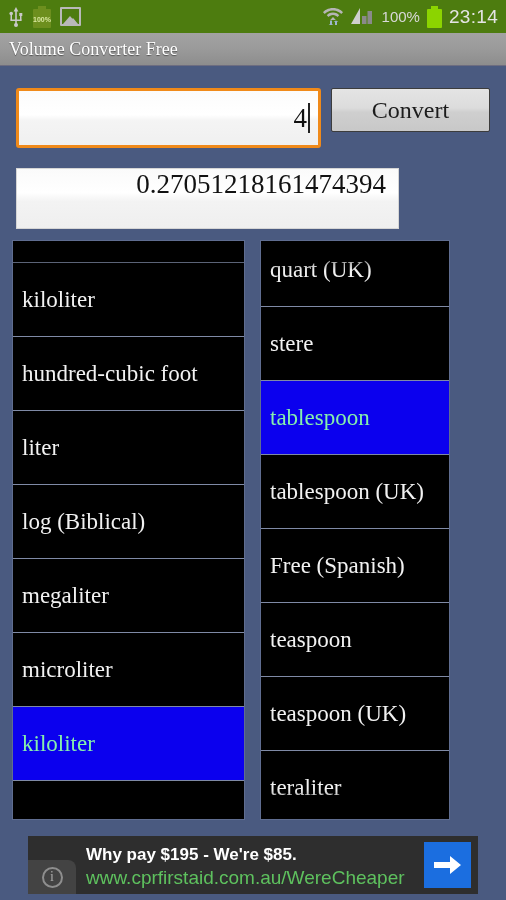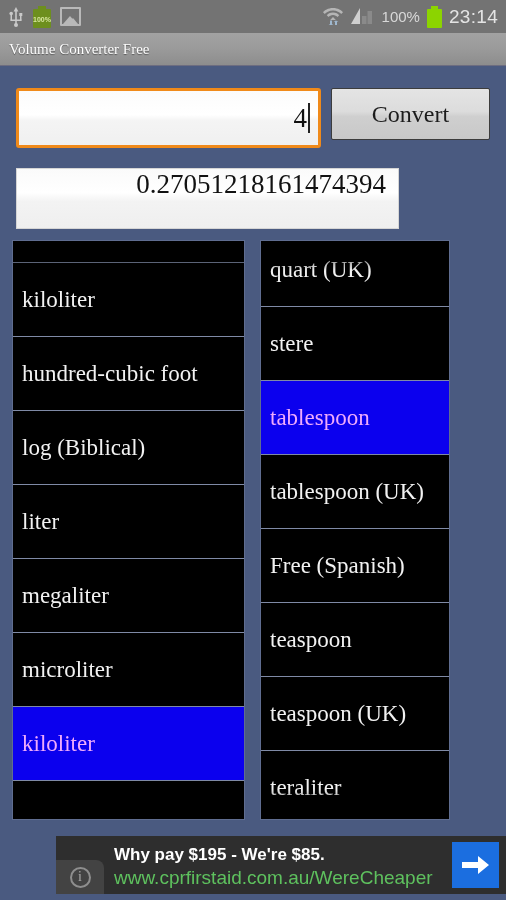--- a/index.html
+++ b/index.html
@@ -19,21 +19,21 @@
     background: #4a5a80;
     overflow: hidden;
   }
 
   
   .status-bar {
     position: absolute;
     top: 0; left: 0;
     width: 506px;
     height: 33px;
-    background: #737373;
+    background: #4d7c0f;
     display: flex;
     align-items: center;
     padding: 0 8px;
   }
   .status-left { display: flex; align-items: center; gap: 9px; }
   .status-right {
     margin-left: auto;
     display: flex;
     align-items: center;
     gap: 7px;
@@ -111,21 +111,21 @@
     top: 33px; left: 0;
     width: 506px; height: 33px;
     background: linear-gradient(to bottom, #a2a2a2 0%, #9a9a9a 50%, #8d8d8d 100%);
     border-bottom: 1px solid #6d6d80;
     display: flex;
     align-items: center;
     padding-left: 9px;
   }
   .title-text {
     color: #ffffff;
-    font-size: 15px;
+    font-size: 18px;
     font-family: "Liberation Serif", serif;
     text-shadow: 0 1px 1px rgba(0,0,0,.45);
   }
 
   
   .input-row {
     position: absolute;
     top: 88px; left: 16px;
     width: 474px; height: 60px;
     display: flex;
@@ -150,21 +150,21 @@
   }
   .caret {
     display: inline-block;
     width: 2px;
     height: 30px;
     background: #222;
     margin-left: 1px;
   }
   .convert-btn {
     flex: 1;
-    height: 52px;
+    height: 44px;
     border: 1px solid #3c3c3c;
     border-radius: 2px;
     background: linear-gradient(to bottom, #e4e4e4 0%, #dcdcdc 45%, #cfcfcf 55%, #c8c8c8 100%);
     display: flex;
     align-items: center;
     justify-content: center;
     color: #1c1c1c;
     font-family: "Liberation Serif", serif;
     font-size: 24px;
   }
@@ -216,21 +216,21 @@
     display: flex;
     align-items: center;
     padding-left: 9px;
     color: #f2f2f2;
     font-family: "Liberation Serif", serif;
     font-size: 23px;
     white-space: nowrap;
   }
   .list-item.selected {
     background: #0b00ee;
-    color: #f0abfc;
+    color: #86efac;
   }
 
   
   .fade-top, .fade-bottom {
     position: absolute;
     left: 0; width: 100%;
     height: 30px;
     pointer-events: none;
     z-index: 5;
   }
@@ -243,21 +243,20 @@
     background: linear-gradient(to top, rgba(0,0,0,1) 0%, rgba(0,0,0,0) 100%);
   }
 
   
   .ad-banner {
     position: absolute;
     left: 28px; top: 836px;
     width: 450px; height: 58px;
     background: #2e2e2e;
     overflow: hidden;
-    margin-left: 28px;
   }
   .ad-text-wrap {
     position: absolute;
     left: 58px; top: 7px;
   }
   .ad-head {
     color: #ffffff;
     font-family: "Liberation Sans", sans-serif;
     font-size: 17px;
     font-weight: bold;
@@ -376,24 +375,24 @@
       <div class="fade-top"></div>
       <div class="list-inner" id="from-list">
           <div class="list-item"></div>
           <div class="list-item">
             <span>kiloliter</span>
           </div>
           <div class="list-item">
             <span>hundred-cubic foot</span>
           </div>
           <div class="list-item">
+            <span>liter</span>
+          </div>
+          <div class="list-item">
             <span>log (Biblical)</span>
-          </div>
-          <div class="list-item">
-            <span>liter</span>
           </div>
           <div class="list-item">
             <span>megaliter</span>
           </div>
           <div class="list-item">
             <span>microliter</span>
           </div>
           <div class="list-item selected">
             <span>kiloliter</span>
           </div>

